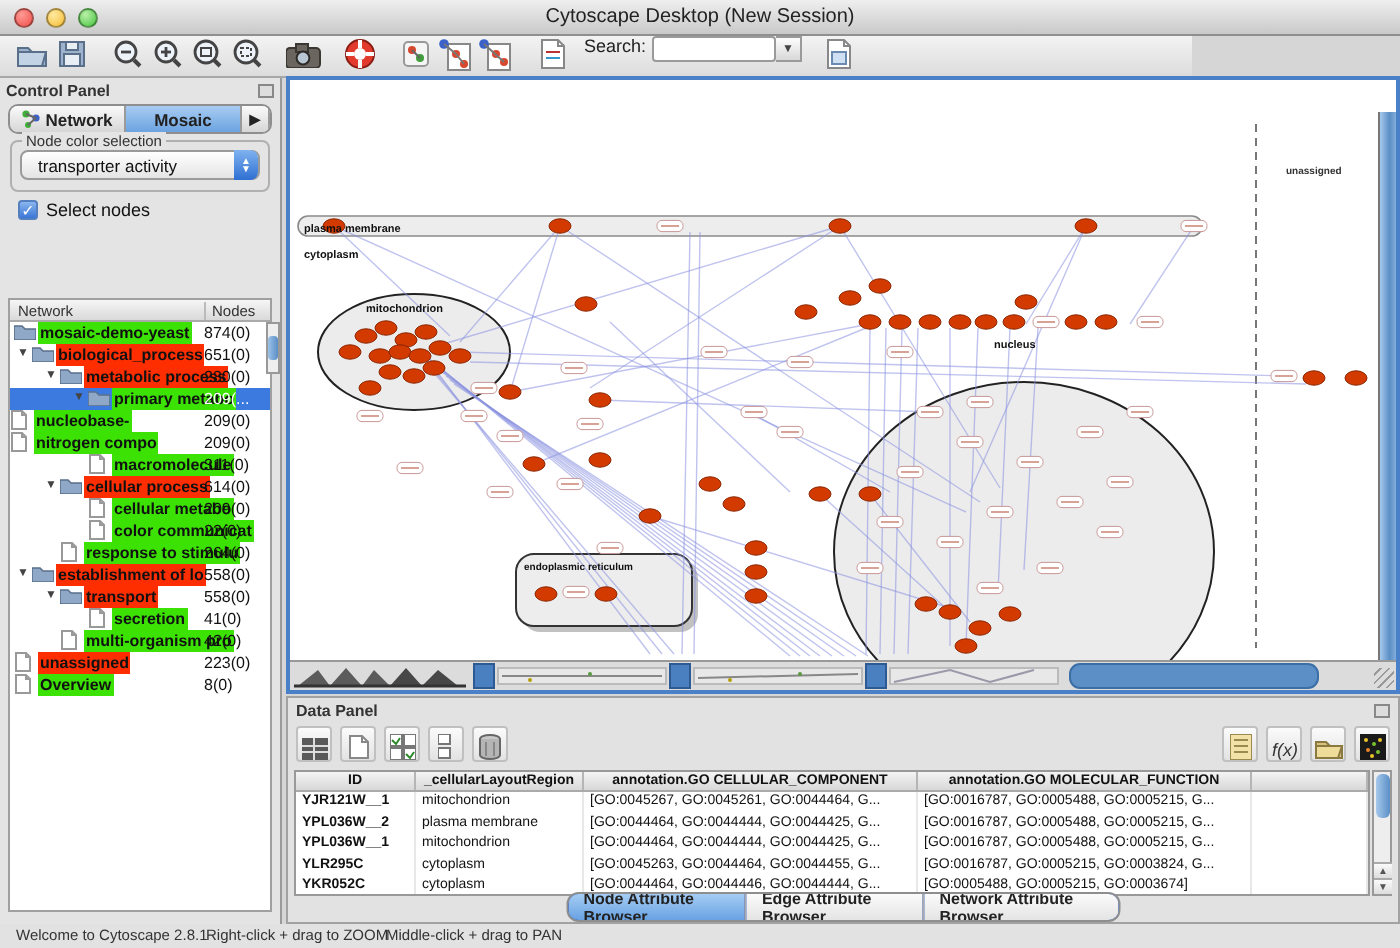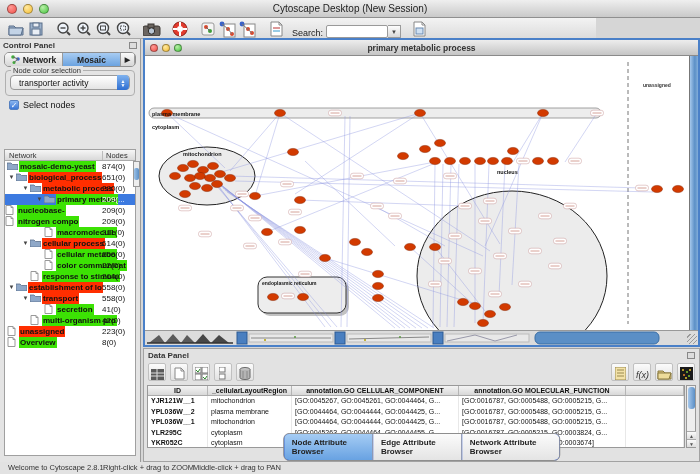--- a/index.html
+++ b/index.html
@@ -7,21 +7,21 @@
   body{font-family:"Liberation Sans",sans-serif;background:#d6d6d6;position:relative;font-size:9px;color:#111}
   
   .titlebar{position:absolute;left:0;top:0;width:700px;height:18px;background:linear-gradient(#efefef,#c9c9c9);border-bottom:1px solid #8f8f8f;display:flex;align-items:center}
   .lights{display:flex;gap:6px;margin-left:7px}
   .light{width:10px;height:10px;border-radius:50%;border:1px solid rgba(0,0,0,.35)}
   .light.red{background:radial-gradient(circle at 35% 30%,#ff9a95,#f0504a)}
   .light.yellow{background:radial-gradient(circle at 35% 30%,#ffe9a0,#f5bd34)}
   .light.green{background:radial-gradient(circle at 35% 30%,#b9f0a8,#46c43e)}
   .titlebar .title{position:absolute;left:0;right:0;text-align:center;font-size:10px;font-weight:normal;color:#222}
   
-  .toolbar{position:absolute;left:0;top:18px;width:596px;height:21px;background:linear-gradient(#f3f3f3,#dcdcdc);border-bottom:1px solid #a8a8a8;display:flex;align-items:flex-end}
+  .toolbar{position:absolute;left:0;top:18px;width:596px;height:21px;background:linear-gradient(#f3f3f3,#dcdcdc);border-bottom:1px solid #a8a8a8;display:flex;align-items:flex-start}
   .tbi{width:20px;height:18px;display:flex;align-items:center;justify-content:center;flex:0 0 auto}
   .tbsep{width:8px;flex:0 0 auto}
   .search-label{font-size:9px;color:#222;margin:0 3px 0 6px}
   .search-input{width:62px;height:13px;border:1px solid #9a9a9a;border-radius:2px;background:#fff;font-size:8px;padding:0 2px;font-family:"Liberation Sans",sans-serif}
   .search-drop{width:13px;height:13px;border:1px solid #9a9a9a;border-left:none;background:linear-gradient(#fdfdfd,#d8d8d8);font-size:6px;display:flex;align-items:center;justify-content:center;color:#444}
   
   .cpanel{position:absolute;left:0;top:39px;width:141px;height:423px;background:#e4e4e4;border-right:1px solid #9a9a9a}
   .cp-head{height:12px;display:flex;align-items:center;justify-content:space-between;padding:0 3px;font-size:8px;font-weight:bold;color:#333}
   .float-ico{width:8px;height:7px;border:1px solid #888;background:#ddd}
   .cp-tabs{display:flex;height:15px;margin:1px 4px 3px 4px;border:1px solid #8e8e8e;border-radius:5px;overflow:hidden;background:#dcdcdc;font-size:8.5px;font-weight:bold}
@@ -70,21 +70,21 @@
   .dtable{position:absolute;left:3px;right:14px;top:36px;height:63px;background:#fff;border:1px solid #999;overflow:hidden;font-size:7px}
   .dt-head{display:flex;height:10px;background:linear-gradient(#f4f4f4,#d8d8d8);border-bottom:1px solid #aaa;font-weight:bold}
   .dt-head div{border-right:1px solid #b5b5b5;text-align:center;overflow:hidden;white-space:nowrap;line-height:10px}
   .dt-row{display:flex;height:10.5px;line-height:10.5px}
   .dt-row div{border-right:1px solid #e8e8e8;padding:0 3px;overflow:hidden;white-space:nowrap}
   .dt-row .c0{font-weight:bold}
   .c0{width:60px;flex:0 0 auto}.c1{width:84px;flex:0 0 auto}.c2{width:167px;flex:0 0 auto}.c3{width:167px;flex:0 0 auto}.cf{flex:1}
   .dt-scroll{position:absolute;right:3px;top:36px;width:10px;height:63px;border:1px solid #999;background:#eee}
   .dt-scroll .th{position:absolute;left:1px;top:1px;width:7px;height:22px;background:linear-gradient(90deg,#a6c8ec,#5b8fc6);border-radius:3px}
   .dt-scroll .ar{position:absolute;left:0;width:9px;height:8px;font-size:5px;text-align:center;line-height:8px;color:#555;background:linear-gradient(#fafafa,#ddd);border-top:1px solid #aaa}
-  .dp-tabs{position:absolute;left:50%;transform:translateX(-50%);bottom:0;height:28px;display:flex;border:1px solid #8e8e8e;border-radius:6px;overflow:hidden;background:#1d4ed8;font-size:8px;font-weight:bold}
+  .dp-tabs{position:absolute;left:50%;transform:translateX(-50%);bottom:0;height:15px;display:flex;border:1px solid #8e8e8e;border-radius:6px;overflow:hidden;background:#1d4ed8;font-size:8px;font-weight:bold}
   .dp-tab{padding:0 8px;display:flex;align-items:center;border-right:1px solid #aaa;color:#222;background:linear-gradient(#fbfbfb,#e4e4e4)}
   .dp-tab:last-child{border-right:none}
   .dp-tab.sel{background:linear-gradient(#a5ccf4,#68a2e2)}
   
   .statusbar{position:absolute;left:0;bottom:0;width:700px;height:12px;background:#e2e2e2;font-size:7.5px;color:#333}
   .statusbar span{position:absolute;top:1px}
   svg text{font-family:"Liberation Sans",sans-serif}
 </style>
 </head>
 <body>
@@ -315,28 +315,20 @@
               <path d="M6,0.5 v2 h2" fill="none" stroke="#999"></path>
             </svg></span><span class="chip green">Overview</span><span class="cnt">8(0)</span></div>
       </div>
   </div>
   <div class="mini-scroll">
       <div class="th"></div>
     </div>
 </div>
 
 <div class="netwin">
-  <div class="net-titlebar">
-    <div class="lights">
-      <div class="light red"></div>
-      <div class="light yellow"></div>
-      <div class="light green"></div>
-    </div>
-    <div class="net-title">primary metabolic process</div>
-  </div>
   <div class="canvas">
     <svg id="netsvg" width="546" height="274" viewBox="0 0 546 274">
         <rect x="4" y="52" width="452" height="10" rx="5" fill="#ededed" stroke="#8a8a8a" stroke-width="0.8"></rect>
         <ellipse cx="62" cy="120" rx="48" ry="29" fill="#ececec" stroke="#222" stroke-width="1"></ellipse>
         <ellipse cx="367" cy="220" rx="95" ry="85" fill="#ececec" stroke="#222" stroke-width="1"></ellipse>
         <rect x="116" y="224" width="88" height="36" rx="9" fill="#9a9a9a" opacity="0.6"></rect>
         <rect x="113" y="221" width="88" height="36" rx="9" fill="#ededed" stroke="#333" stroke-width="1"></rect>
         <line x1="483" y1="6" x2="483" y2="268" stroke="#777" stroke-width="1" stroke-dasharray="4,3"></line>
         <line x1="68" y1="122" x2="250" y2="272" stroke="#8b93e0" stroke-width="0.7" opacity="0.55"></line>
         <line x1="70" y1="124" x2="255" y2="272" stroke="#8b93e0" stroke-width="0.7" opacity="0.55"></line>

